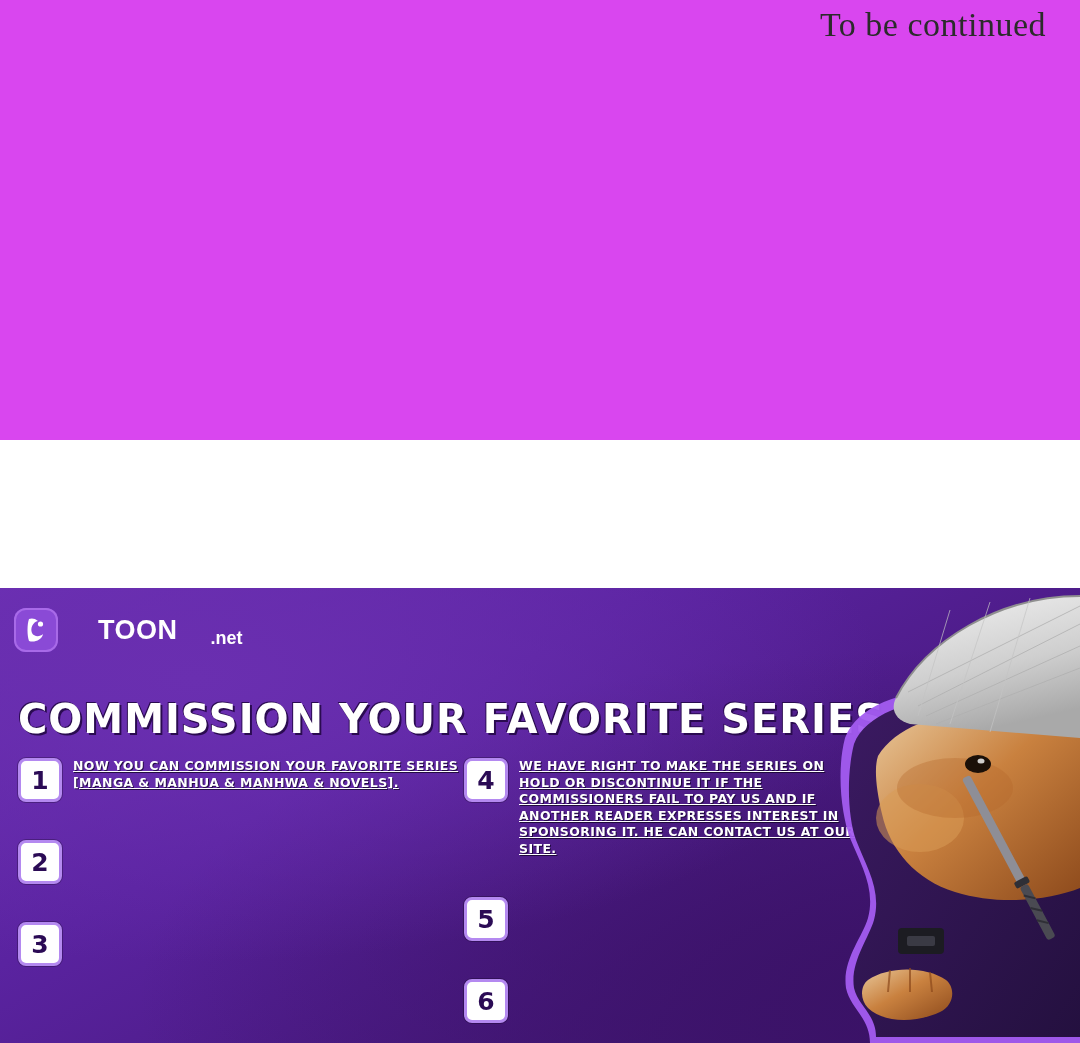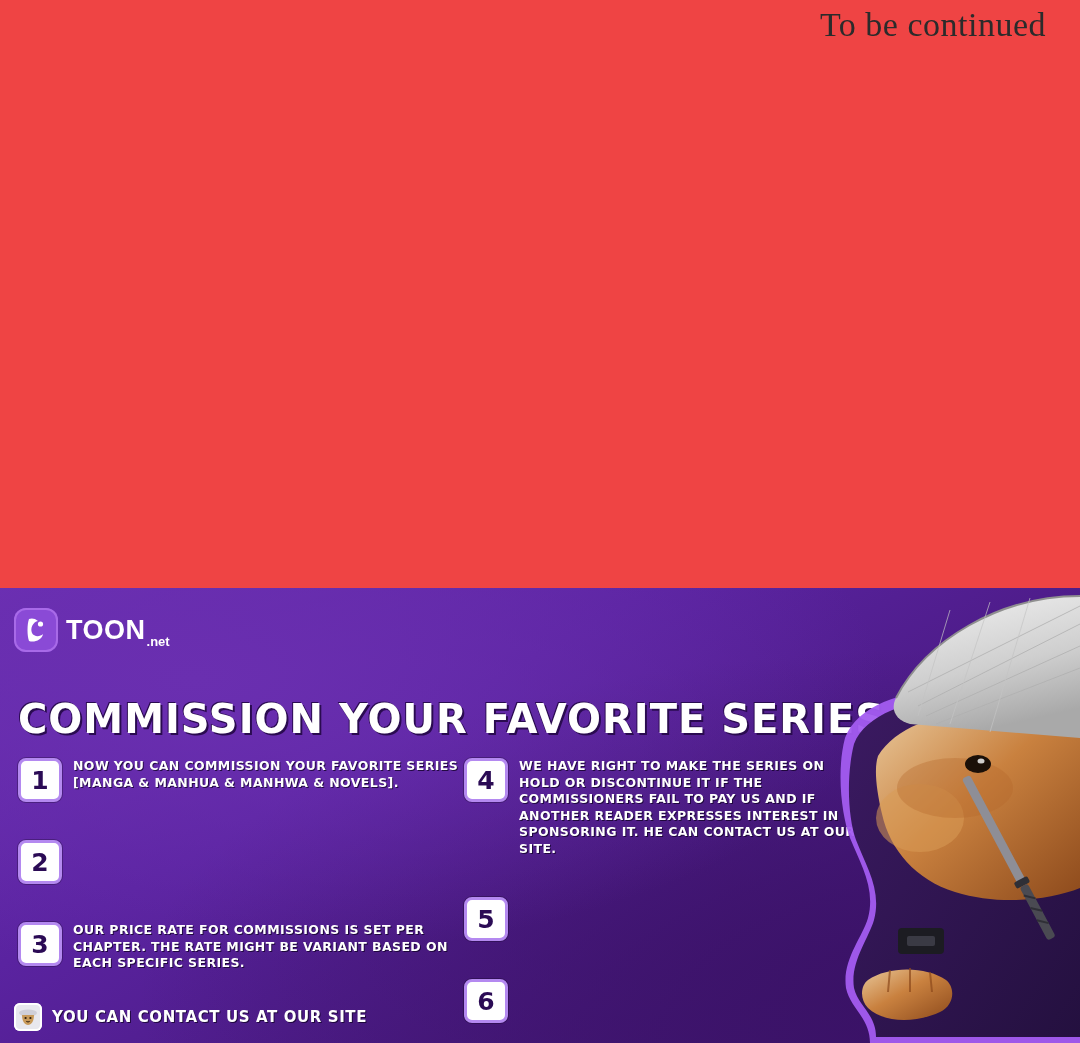--- a/index.html
+++ b/index.html
@@ -14,22 +14,22 @@
     overflow: hidden;
     font-family: "Liberation Sans", sans-serif;
   }
 
   
   .page-top {
     position: absolute;
     left: 0;
     top: 0;
     width: 1080px;
-    height: 588px;
-    background: #ef4444;
+    height: 440px;
+    background: #d946ef;
   }
   .to-be-continued {
     position: absolute;
     right: 34px;
     top: 6px;
     font-family: "Liberation Serif", serif;
     font-size: 34px;
     letter-spacing: 0.5px;
     color: #2b2b2b;
     white-space: nowrap;
@@ -50,20 +50,21 @@
   }
 
   
   .logo-row {
     position: absolute;
     left: 14px;
     top: 20px;
     display: flex;
     align-items: center;
     height: 44px;
+    gap: 32px;
   }
   .logo-mark {
     width: 44px;
     height: 44px;
     border-radius: 12px;
     background: #8a4ad6;
     box-shadow: inset 0 0 0 2px #a86ae8;
     display: flex;
     align-items: center;
     justify-content: center;
@@ -72,21 +73,21 @@
   .logo-mark svg { display: block; }
   .logo-text {
     color: #ffffff;
     font-size: 27px;
     font-weight: bold;
     letter-spacing: 0.5px;
     line-height: 1;
   }
   .logo-suffix {
     color: #ffffff;
-    font-size: 13px;
+    font-size: 18px;
     font-weight: bold;
     margin-left: 1px;
     align-self: flex-end;
     padding-bottom: 3px;
   }
 
   
   .headline {
     position: absolute;
     left: 18px;
@@ -140,20 +141,21 @@
     margin-left: 11px;
     color: #ffffff;
     font-size: 12.5px;
     font-weight: bold;
     letter-spacing: 0.4px;
     line-height: 1.32;
     text-transform: uppercase;
     font-family: "DejaVu Sans", sans-serif;
     text-shadow: 1px 1px 0 rgba(20,4,42,0.8);
     padding-top: 3px;
+    text-decoration: underline;
   }
 
   
   .r1 { margin-top: 0;  }
   .r2 { margin-top: 38px; }
   .r3 { margin-top: 38px; }
   .r4 { margin-top: 0;  }
   .r5 { margin-top: 40px; }
   .r6 { margin-top: 38px; }
 
@@ -229,21 +231,20 @@
         <div class="rule-num">1</div>
         <div class="rule-text multi">NOW YOU CAN COMMISSION YOUR FAVORITE SERIES [MANGA &amp; MANHUA &amp; MANHWA  &amp; NOVELS].</div>
       </div>
 
       <div class="rule r2">
         <div class="rule-num">2</div>
       </div>
 
       <div class="rule r3">
         <div class="rule-num">3</div>
-        <div class="rule-text multi">OUR PRICE RATE FOR COMMISSIONS IS SET PER CHAPTER. THE RATE MIGHT BE VARIANT BASED ON EACH SPECIFIC SERIES.</div>
       </div>
 
     </div>
 
     <div class="rules-col col-right">
 
       <div class="rule r4">
         <div class="rule-num">4</div>
         <div class="rule-text multi">WE HAVE RIGHT TO MAKE THE SERIES ON HOLD OR DISCONTINUE IT IF THE COMMISSIONERS FAIL TO PAY US AND IF ANOTHER READER EXPRESSES INTEREST IN SPONSORING IT. HE CAN CONTACT US AT OUR SITE.</div>
       </div>
@@ -252,32 +253,20 @@
         <div class="rule-num">5</div>
       </div>
 
       <div class="rule r6">
         <div class="rule-num">6</div>
       </div>
 
     </div>
   </div>
 
-  <div class="contact">
-    <span class="contact-icon">
-      <svg width="22" height="22" viewBox="0 0 22 22" aria-hidden="true">
-        <ellipse cx="11" cy="7" rx="9" ry="3.4" fill="#cfcfd8"></ellipse>
-        <path d="M5 9 C5 15 7.5 19 11 19 C14.5 19 17 15 17 9 Z" fill="#c89a5a"></path>
-        <circle cx="8.6" cy="12" r="1.1" fill="#2a1a0c"></circle>
-        <circle cx="13.4" cy="12" r="1.1" fill="#2a1a0c"></circle>
-        <path d="M9.3 15.4 Q11 16.6 12.7 15.4" stroke="#2a1a0c" stroke-width="1" fill="none"></path>
-      </svg>
-    </span>
-    <span class="contact-text">YOU CAN CONTACT US AT OUR SITE</span>
-  </div>
 
   <div class="mascot">
     <svg width="330" height="455" viewBox="0 0 330 455" aria-hidden="true">
       <defs>
         <linearGradient id="furG" x1="0" y1="0" x2="1" y2="1">
           <stop offset="0%" stop-color="#e8c79a"></stop>
           <stop offset="45%" stop-color="#c9813f"></stop>
           <stop offset="100%" stop-color="#8d4a1c"></stop>
         </linearGradient>
         <linearGradient id="hatG" x1="0" y1="0" x2="0.3" y2="1">

